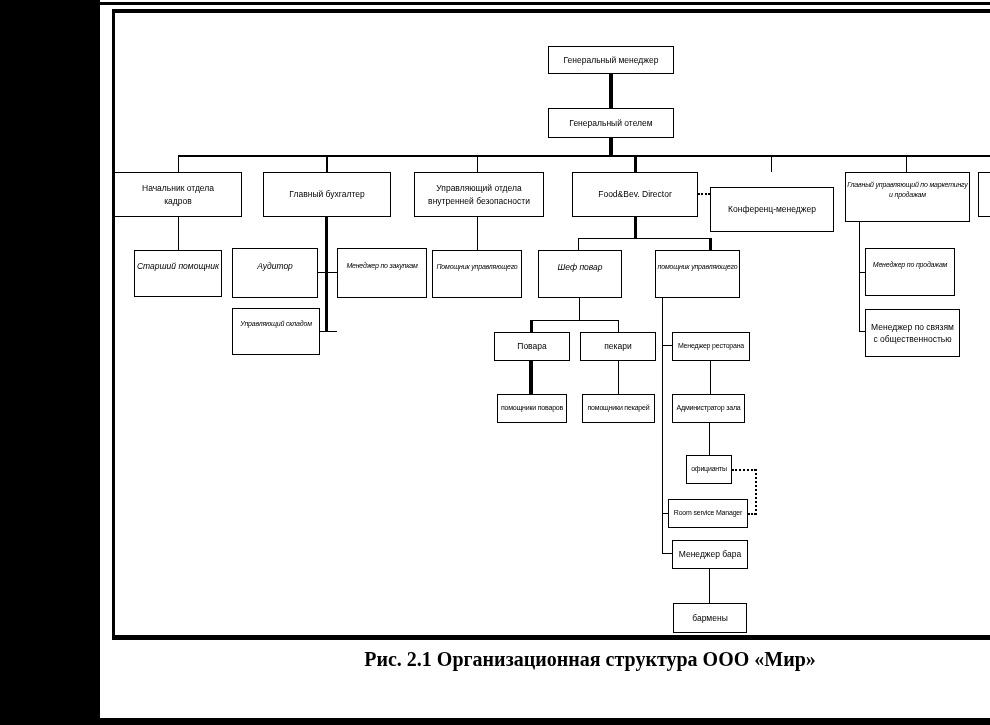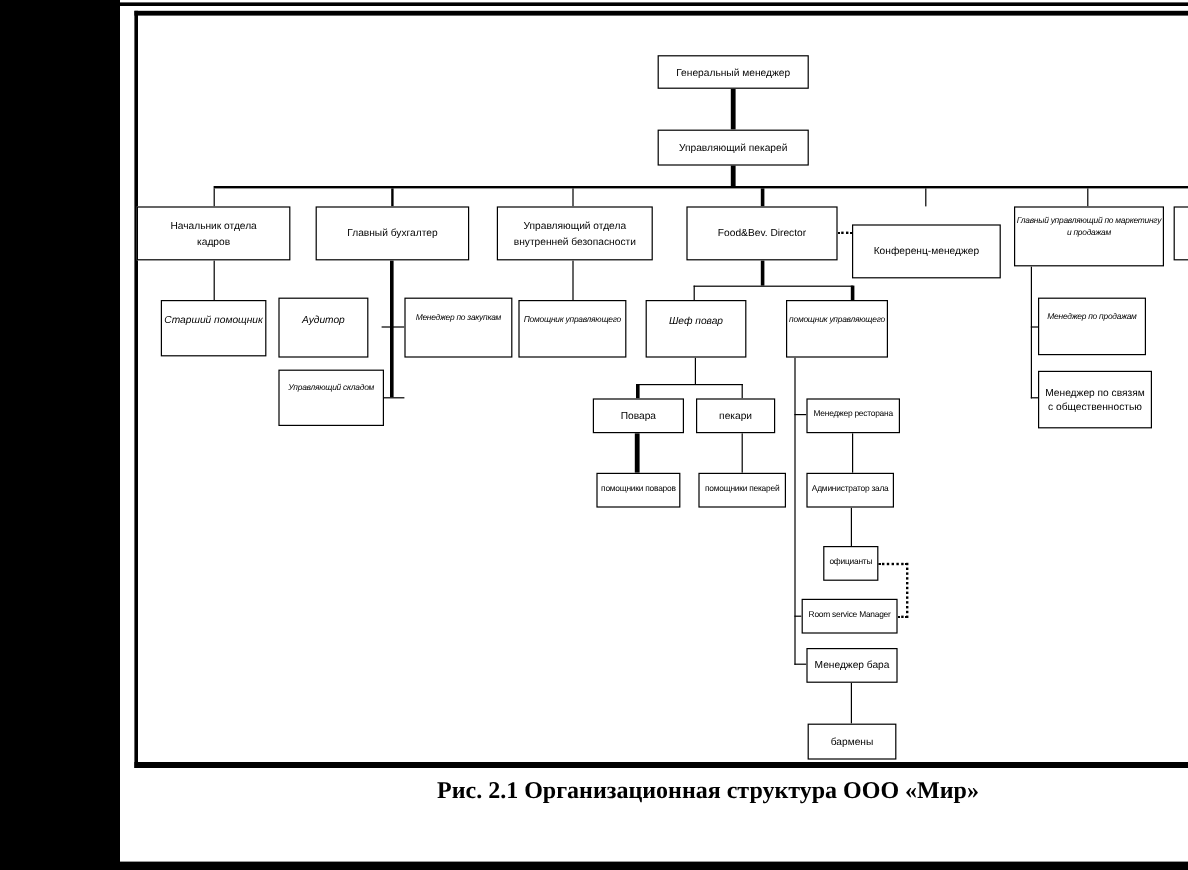--- a/index.html
+++ b/index.html
@@ -65,46 +65,46 @@
   <div class="ln" style="left:710px;top:361px;width:1px;height:33px;"></div>
   <div class="ln" style="left:709px;top:423px;width:1px;height:32px;"></div>
   <div class="ln" style="left:709px;top:569px;width:1px;height:34px;"></div>
 
   <div class="dot-h" style="left:698px;top:193px;width:12px;"></div>
   <div class="dot-h" style="left:732px;top:469px;width:24px;"></div>
   <div class="dot-v" style="left:755px;top:469px;height:46px;"></div>
   <div class="dot-h" style="left:748px;top:513px;width:8px;"></div>
 
   <div class="node" style="left:548px;top:46px;width:126px;height:28px;">Генеральный менеджер</div>
-  <div class="node" style="left:548px;top:108px;width:126px;height:30px;">Управляющий пекарей</div>
+  <div class="node" style="left:548px;top:108px;width:126px;height:30px;">Генеральный отелем</div>
 
   <div class="node" style="left:263px;top:172px;width:128px;height:45px;">Главный бухгалтер</div>
   <div class="node" style="left:114px;top:172px;width:128px;height:45px;">Начальник отдела
 кадров</div>
   <div class="node" style="left:414px;top:172px;width:130px;height:45px;">Управляющий отдела
 внутренней безопасности</div>
   <div class="node" style="left:572px;top:172px;width:126px;height:45px;">Food&amp;Bev. Director</div>
   <div class="node" style="left:710px;top:172px;width:124px;height:45px;margin-top:15px;">Конференц-менеджер</div>
   <div class="node fs7 up" style="left:845px;top:172px;width:125px;height:50px;">Главный управляющий по маркетингу
 и продажам</div>
   <div class="node" style="left:978px;top:172px;width:40px;height:45px;"></div>
 
   <div class="node up" style="left:134px;top:250px;width:88px;height:47px;">Старший помощник</div>
-  <div class="node up" style="left:232px;top:248px;width:75px;height:50px;">Аудитор</div>
+  <div class="node up" style="left:232px;top:248px;width:86px;height:50px;">Аудитор</div>
   <div class="node fs7 up" style="left:337px;top:248px;width:90px;height:50px;">Менеджер по закупкам</div>
   <div class="node fs7 up" style="left:232px;top:308px;width:88px;height:47px;">Управляющий складом</div>
   <div class="node fs7 up" style="left:432px;top:250px;width:90px;height:48px;">Помощник управляющего</div>
   <div class="node up" style="left:538px;top:250px;width:84px;height:48px;">Шеф повар</div>
   <div class="node fs7 up" style="left:655px;top:250px;width:85px;height:48px;">помощник управляющего</div>
   <div class="node fs7 up" style="left:865px;top:248px;width:90px;height:48px;">Менеджер по продажам</div>
   <div class="node" style="left:865px;top:309px;width:95px;height:48px;">Менеджер по связям
 с общественностью</div>
 
   <div class="node" style="left:494px;top:332px;width:76px;height:29px;">Повара</div>
-  <div class="node" style="left:580px;top:332px;width:66px;height:29px;">пекари</div>
+  <div class="node" style="left:580px;top:332px;width:76px;height:29px;">пекари</div>
   <div class="node fs7" style="left:672px;top:332px;width:78px;height:29px;">Менеджер ресторана</div>
   <div class="node fs7" style="left:497px;top:394px;width:70px;height:29px;">помощники поваров</div>
   <div class="node fs7" style="left:582px;top:394px;width:73px;height:29px;">помощники пекарей</div>
   <div class="node fs7" style="left:672px;top:394px;width:73px;height:29px;">Администратор зала</div>
   <div class="node fs7" style="left:686px;top:455px;width:46px;height:29px;">официанты</div>
   <div class="node fs7" style="left:668px;top:499px;width:80px;height:29px;">Room service Manager</div>
   <div class="node" style="left:672px;top:540px;width:76px;height:29px;">Менеджер бара</div>
   <div class="node" style="left:673px;top:603px;width:74px;height:30px;">бармены</div>
 
   <div id="caption">Рис. 2.1 Организационная структура ООО «Мир»</div>

